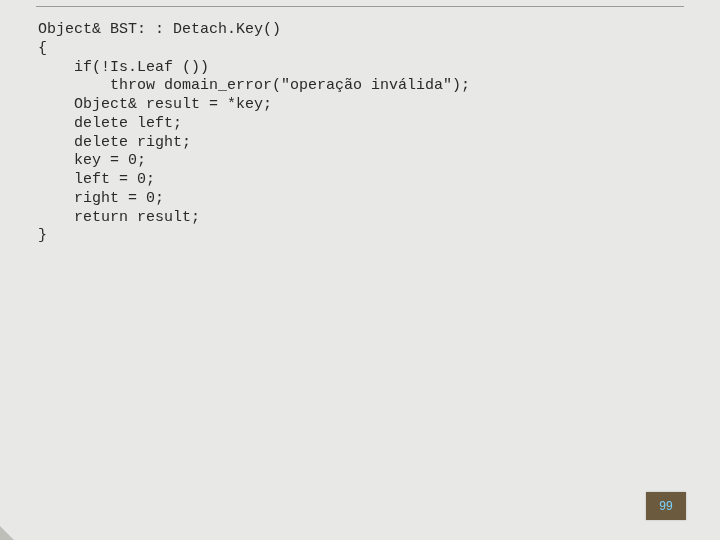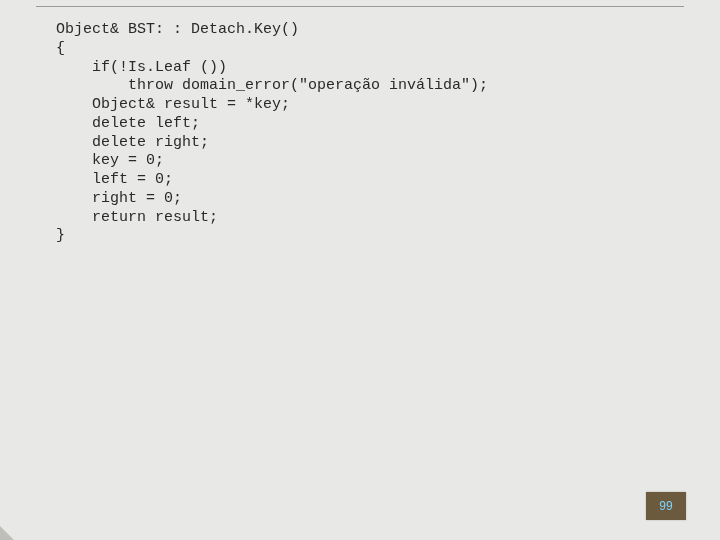--- a/index.html
+++ b/index.html
@@ -32,21 +32,21 @@
     border: none;
     border-top: 1px solid #9a9a96;
     margin: 6px 36px 0 36px;
   }
   .code-block {
     font-family: 'Courier New', Courier, monospace;
     font-size: 15px;
     line-height: 1.25;
     color: #2a2a28;
     white-space: pre;
-    padding: 14px 0 0 56px;
+    padding: 14px 0 0 38px;
   }
   .pagenum {
     position: absolute;
     right: 34px;
     bottom: 26px;
     width: 40px;
     height: 28px;
     background: #6b5a3e;
     color: #7dd3fc;
     font-family: Verdana, Geneva, sans-serif;

